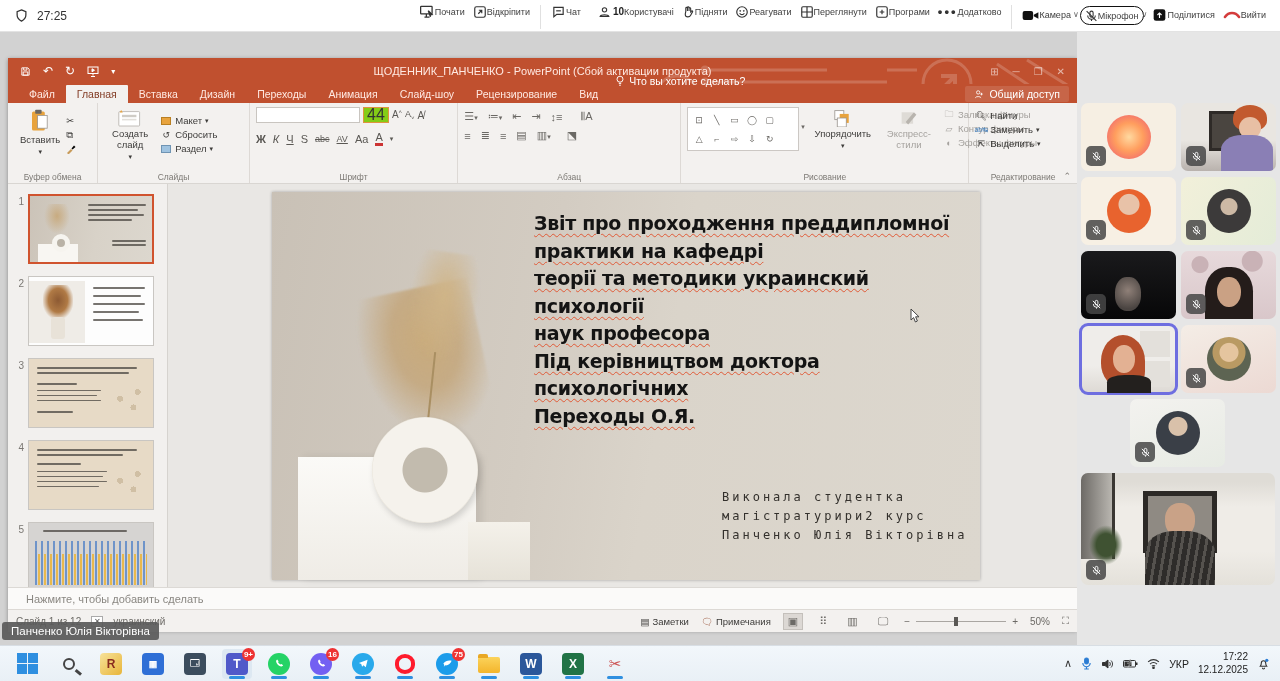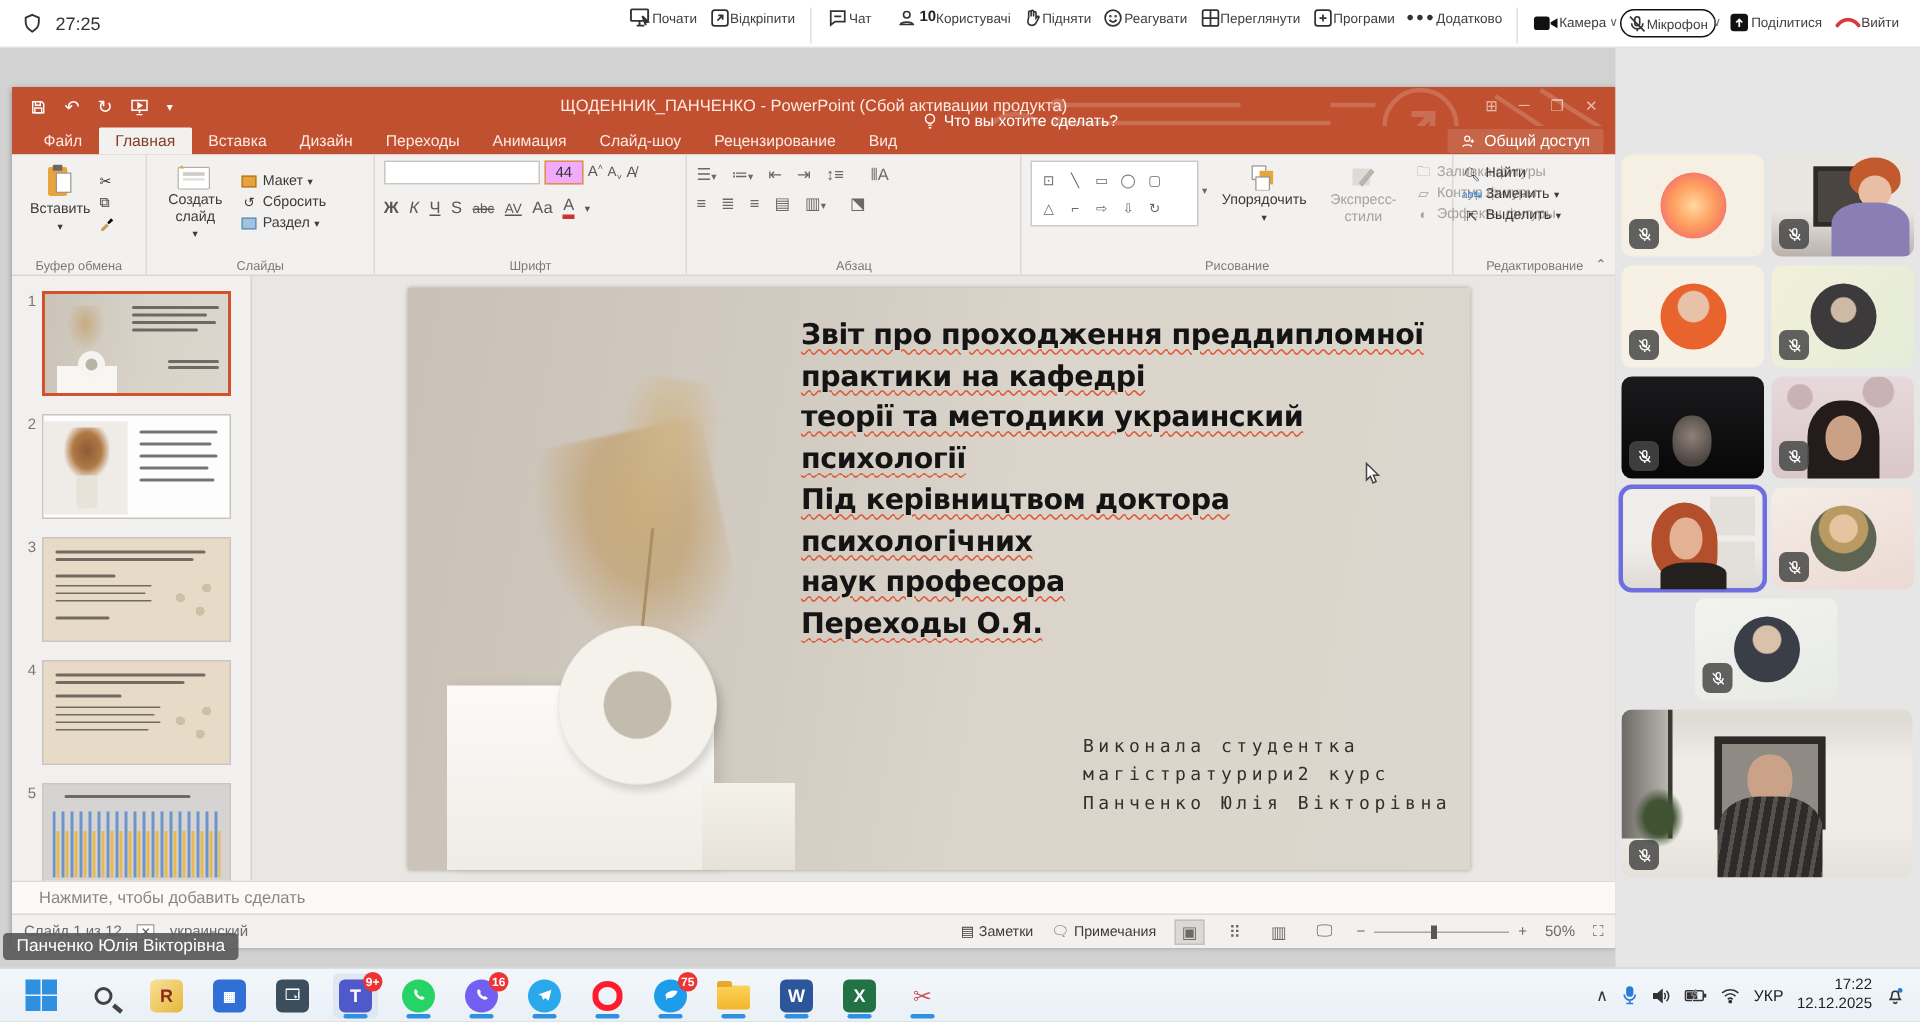--- a/index.html
+++ b/index.html
@@ -41,21 +41,21 @@
   .rgroup{position:relative;display:flex;flex-direction:column;border-right:1px solid #ddd9d5;padding:4px 6px 14px}
   .glabel{position:absolute;bottom:1px;left:0;right:0;text-align:center;font-size:8.5px;color:#7c7974}
   .bigbtn{display:flex;flex-direction:column;align-items:center;font-size:9.5px;color:#3c3b39;padding:2px 6px;gap:2px;cursor:pointer;text-align:center;line-height:1.15}
   .rowicons{display:flex;flex-direction:column;gap:3px;justify-content:center}
   .sbtn{display:flex;align-items:center;gap:3px;font-size:9.5px;color:#3c3b39;cursor:pointer;white-space:nowrap}
   .sbtn .mi{width:12px;height:11px;display:inline-flex;align-items:center;justify-content:center;font-size:9px}
   .mi-box{background:#e8a33d;border:1px solid #b97f22;width:10px;height:8px;display:inline-block}
   .gray{color:#a5a29e}
   .fontrow{display:flex;align-items:center;gap:3px}
   .fname{width:104px;height:16px;background:#fff;border:1px solid #c9c5c0}
-  .fsize{width:26px;height:16px;background:#f0abfc;border:1px solid #e0933f;font-size:10px;display:flex;align-items:center;justify-content:center;color:#333}
+  .fsize{width:26px;height:16px;background:#84cc16;border:1px solid #e0933f;font-size:16px;display:flex;align-items:center;justify-content:center;color:#333}
   .fbtns{display:flex;align-items:center;gap:7px;margin-top:8px;font-size:11px;color:#5a5854}
   .fbtns b{font-weight:bold}
   .parag{display:flex;flex-direction:column;gap:6px;padding-top:3px}
   .pr{display:flex;gap:10px;font-size:11px;color:#6b6965;align-items:center}
   .shapesbox{width:112px;height:44px;background:#fff;border:1px solid #ccc8c4;display:grid;grid-template-columns:repeat(6,1fr);align-items:center;justify-items:center;font-size:9px;color:#6b6965;padding:2px}
   .collapse{position:absolute;right:6px;bottom:2px;font-size:9px;color:#7c7974}
 
   .ppt-body{display:flex;height:403px}
   .thumbs{width:160px;background:#f2f0ee;border-right:1px solid #d6d3cf;padding:10px 6px 0 4px;overflow:hidden}
   .thumbrow{display:flex;gap:4px;margin-bottom:12px}
@@ -625,22 +625,22 @@
             <div class="grass1"></div>
             <div class="grass2"></div>
             <div class="stem"></div>
             <div class="ped1"></div>
             <div class="ped2"></div>
             <div class="donutv"></div>
             <div class="slide-title">
               <div>Звіт про проходження преддипломної</div>
               <div>практики на кафедрі</div>
               <div>теорії та методики украинский психології</div>
+              <div>наук професора</div>
               <div>Під керівництвом доктора психологічних</div>
-              <div>наук професора</div>
               <div> Переходы О.Я.</div>
             </div>
             <div class="credit">
               <div>Виконала студентка</div>
               <div>магістратурири2 курс</div>
               <div>Панченко Юлія Вікторівна</div>
             </div>
             <span class="cursor">
               <svg width="11" height="15" viewBox="0 0 11 15">
                   <path d="M1 1v11l2.6-2.4L5.4 14l2-1-1.8-4.2H9z" fill="#fff" stroke="#444" stroke-width="1"></path>

